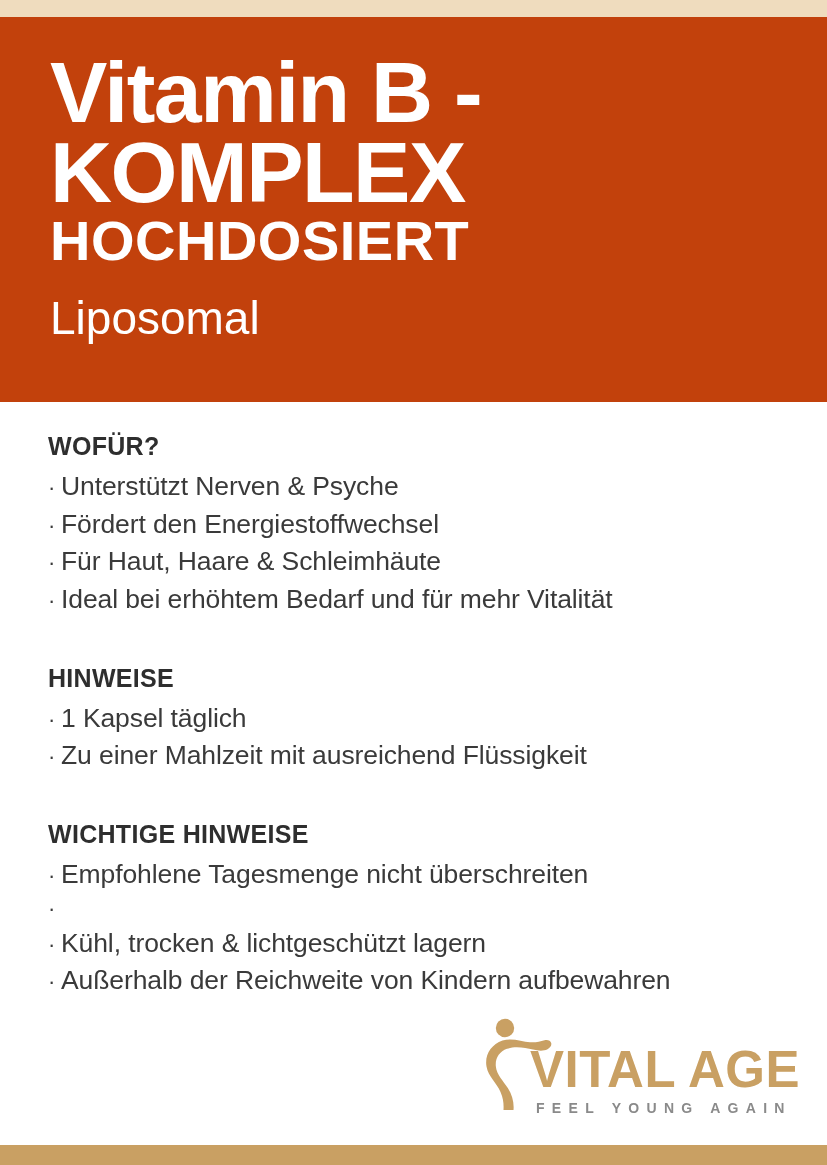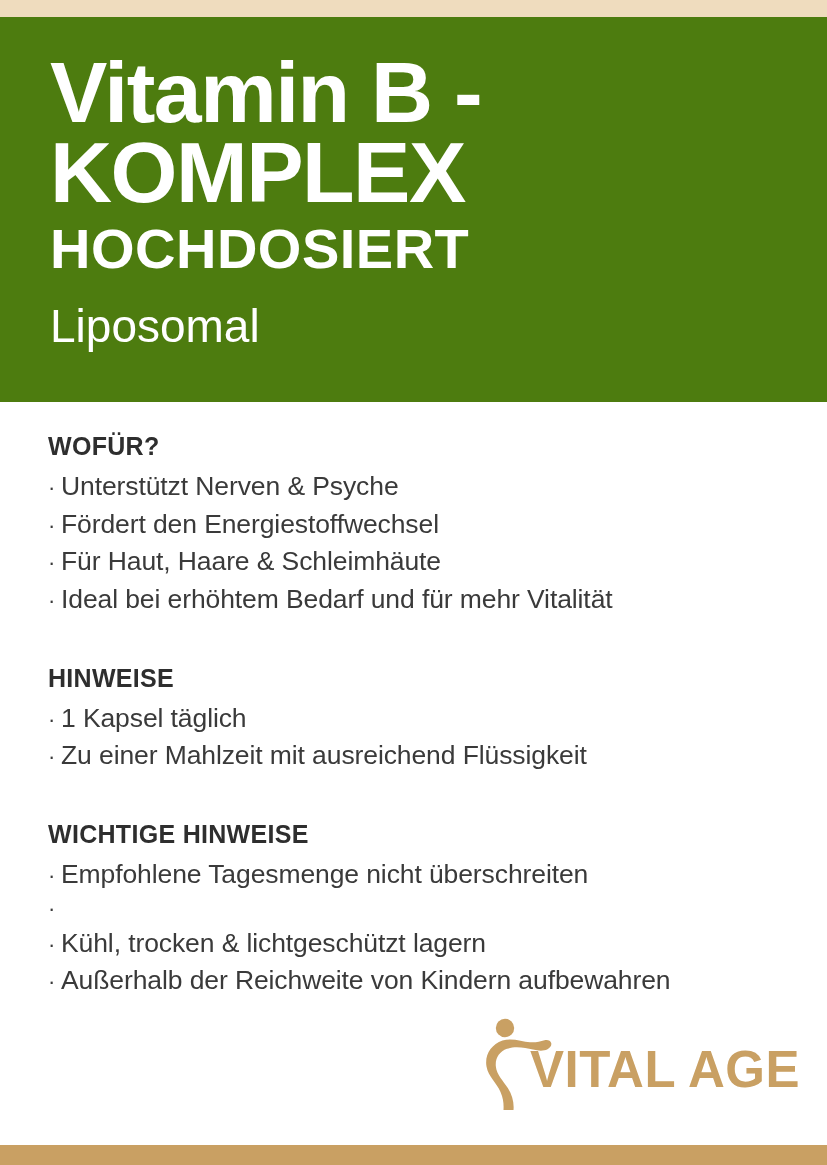--- a/index.html
+++ b/index.html
@@ -28,40 +28,40 @@
     height: 17px;
     background: #EFDCBE;
   }
 
   
   .header-block {
     position: absolute;
     top: 17px; left: 0;
     width: 827px;
     height: 385px;
-    background: #4d7c0f;
+    background: #c2410c;
     padding: 36px 50px 0 50px;
   }
 
   .title-line {
     color: #ffffff;
     font-weight: 700;
     font-size: 86px;
     line-height: 0.93;
     letter-spacing: -1.5px;
     white-space: nowrap;
   }
 
   .subtitle-bold {
     color: #ffffff;
     font-weight: 700;
     font-size: 56px;
     line-height: 1.0;
     letter-spacing: 0.5px;
-    margin-top: 8px;
+    margin-top: 0;
   }
 
   .subtitle-light {
     color: #ffffff;
     font-weight: 400;
     font-size: 46px;
     line-height: 1.0;
     letter-spacing: 0px;
     margin-top: 26px;
   }
@@ -227,17 +227,18 @@
     </div>
 
   </div>
 
   <div class="logo-area">
     <svg class="logo-figure" viewBox="0 0 74 92">
       <circle cx="27" cy="10" r="9.2" fill="#C9A063"></circle>
       <path d="M24.5 22.5 C13 26.5 6.5 37 8.5 48.5 C10.3 58.8 18.5 64.5 22.5 74 C25.5 81.2 25.8 86 25.5 92 L35.5 92 C36.2 84.5 34.2 77 29.8 70 C25.5 63 18.5 57 17.8 48 C17.2 40 21.5 33.5 29 30.8 C36.5 28 47 29.5 55 31.5 C60.5 32.9 65.5 33.2 69.5 31.2 C72.5 29.7 73.8 27.2 73.2 25 C72.5 22.5 69.8 21.5 66.5 22.2 C62 23.2 57.5 24.8 52 24.2 C44 23.4 33.5 19.5 24.5 22.5 Z" fill="#C9A063"></path>
     </svg>
     <div class="logo-wordmark">VITAL AGE</div>
+    <div class="logo-tagline">FEEL YOUNG AGAIN</div>
   </div>
 
   <div class="bottom-strip"></div>
 
 </div>
 
 </body></html>

